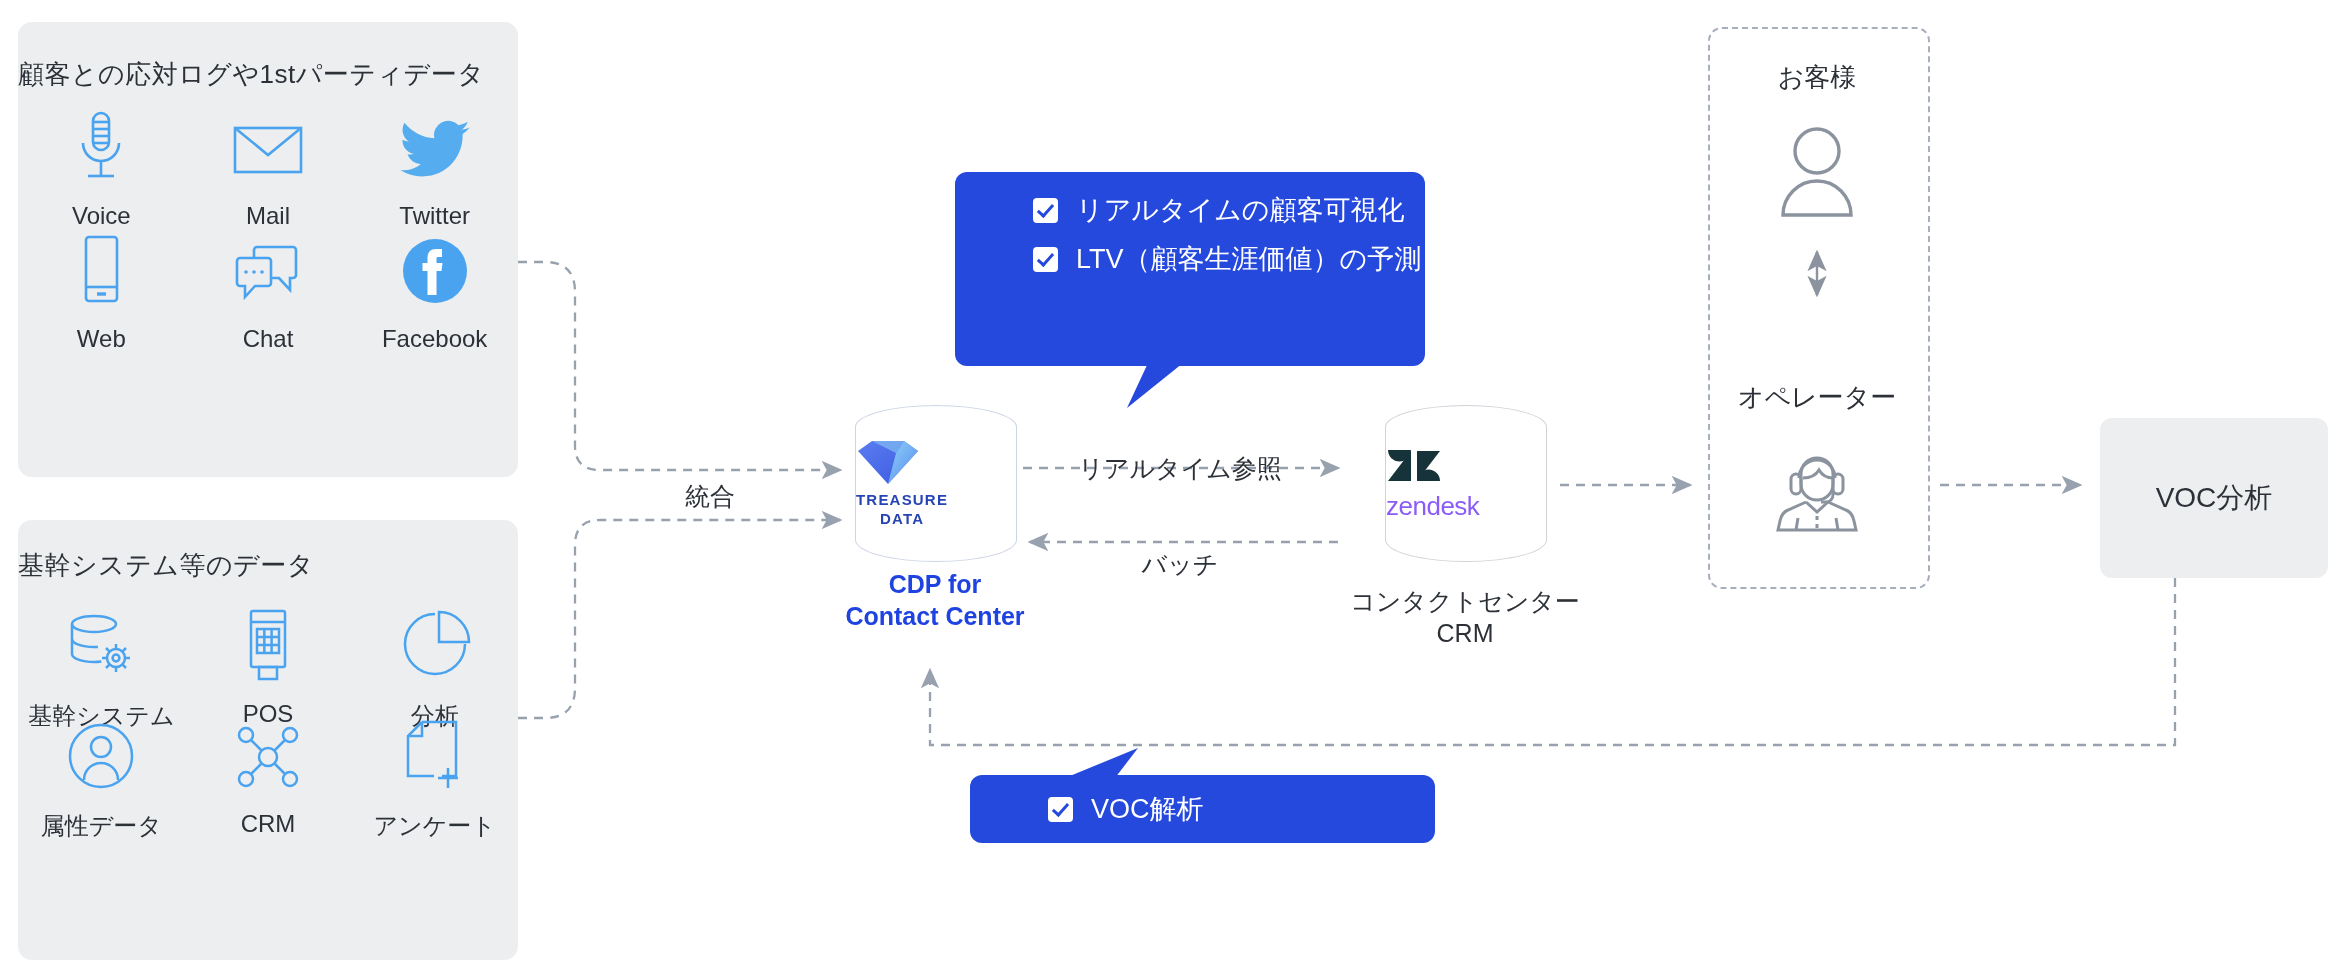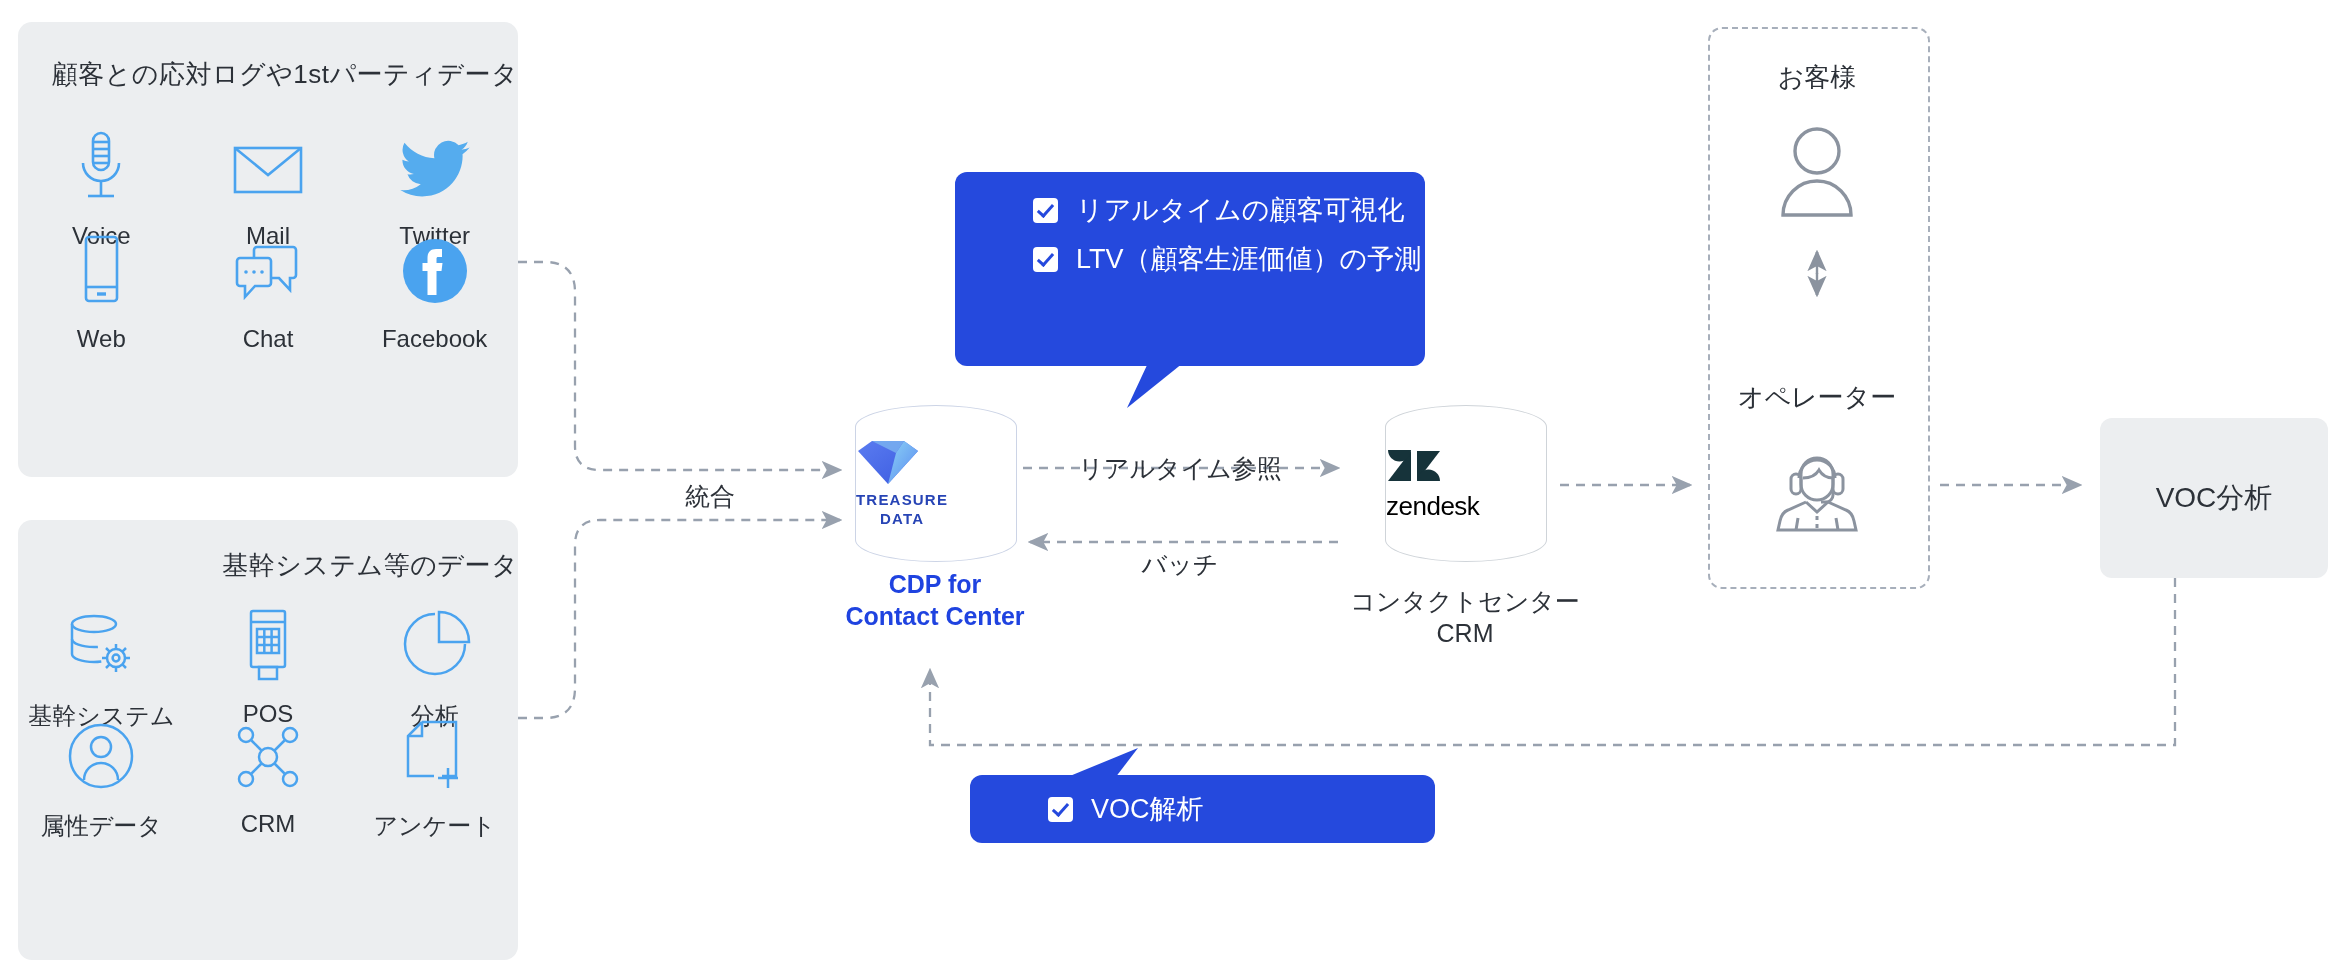--- a/index.html
+++ b/index.html
@@ -10,21 +10,21 @@
   }
   .abs{position:absolute;}
 
   
   .panel{
     position:absolute;
     background:#eceef0;
     border-radius:14px;
   }
   .panel-title{
-    position:absolute;left:0;right:0;text-align:right;
+    position:absolute;left:0;right:16px;text-align:left;
     font-size:26px;font-weight:400;color:#2c3138;letter-spacing:.5px;
   }
   .icon-grid{position:absolute;left:0;right:0;display:flex;flex-wrap:wrap;}
   .icon-cell{
     width:33.333%;display:flex;flex-direction:column;align-items:center;
   }
   .icon-box{height:86px;display:flex;align-items:flex-end;justify-content:center;}
   .icon-label{margin-top:14px;font-size:24px;color:#2c3138;white-space:nowrap;}
 
   
@@ -40,21 +40,21 @@
     position:absolute;text-align:center;font-size:25px;line-height:1.28;
   }
   .cyl-caption.blue{color:#1f43e0;font-weight:700;}
   .cyl-caption.dark{color:#2c3138;font-weight:400;}
 
   .td-word{
     color:#2744b5;font-weight:700;font-size:15px;letter-spacing:1.2px;
     text-align:center;line-height:1.25;margin-top:6px;
   }
   .zd-word{
-    color:#000000;font-size:26px;letter-spacing:-.5px;margin-top:2px;
+    color:#8b5cf6;font-size:26px;letter-spacing:-.5px;margin-top:2px;
   }
 
   
   .dash-box{
     position:absolute;border:2px dashed #a7afbb;border-radius:14px;background:transparent;
   }
   .group-label{
     position:absolute;left:0;right:0;text-align:center;font-size:26px;color:#2c3138;
   }
 
@@ -89,21 +89,21 @@
   }
 
   svg.overlay{position:absolute;left:0;top:0;width:2346px;height:966px;pointer-events:none;}
 </style>
 </head>
 <body>
 
 <div class="panel" style="left:18px;top:22px;width:500px;height:455px;">
   <div class="panel-title" style="top:35px;">顧客との応対ログや1stパーティデータ</div>
 
-  <div class="icon-grid" style="top:100px;align-items:center;">
+  <div class="icon-grid" style="top:80px;align-items:center;">
 
     <div class="icon-cell">
       <div class="icon-box">
         <svg width="58" height="78" viewBox="0 0 58 78" fill="none" stroke="#4aa3ef" stroke-width="2.6">
           <rect x="21" y="3" width="16" height="37" rx="8"></rect>
           <line x1="22" y1="12" x2="36" y2="12"></line>
             <line x1="22" y1="19" x2="36" y2="19"></line>
           <line x1="22" y1="26" x2="36" y2="26"></line>
             <line x1="22" y1="33" x2="36" y2="33"></line>
           <path d="M11 33a18 18 0 0 0 36 0"></path>

